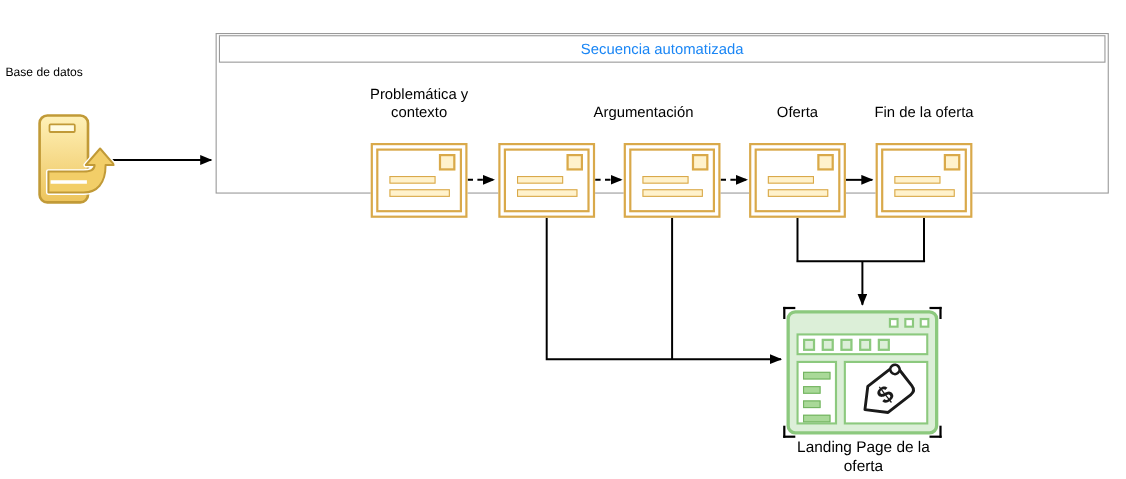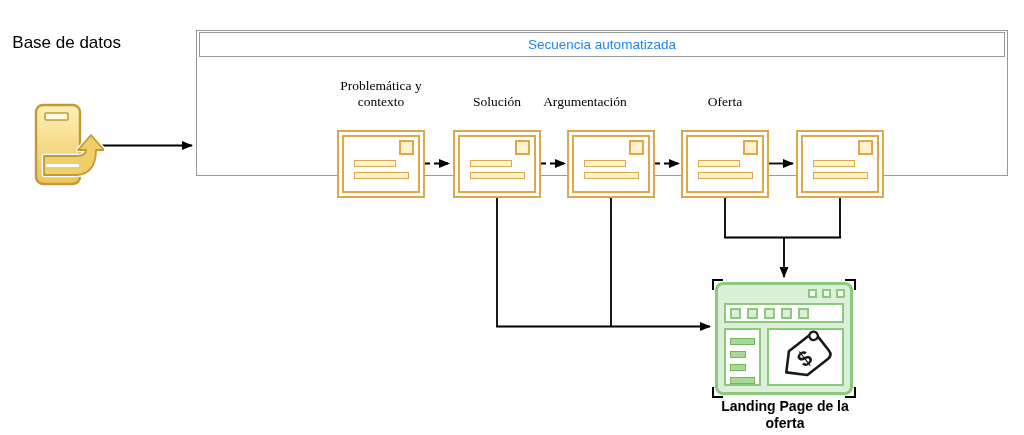--- a/index.html
+++ b/index.html
@@ -2,36 +2,36 @@
 <html style="--container_border: #999999; --title_color: #1A86F5; --email_stroke: #D9A94A; --email_fill: #FFF2CC; --green_stroke: #8CC97E; --green_fill: #DCEFD8; --green_bar_fill: #A9D998; --green_bar_stroke: #74B462; --db_stroke: #C19A37; --db_fill_light: #FFF0B2; --db_fill_dark: #EDC45C; --arrow_color: #000000;"><head>
 <meta charset="utf-8">
 <style>
   html,body{margin:0;padding:0;background:#fff;}
   #canvas{position:relative;width:1024px;height:435px;background:#fff;overflow:hidden;
           font-family:"Liberation Sans",sans-serif;color:#000;}
   svg{display:block;}
   #connectors{position:absolute;left:0;top:0;pointer-events:none;}
 
   
-  .db-label{position:absolute;left:5px;top:32px;width:116px;text-align:right;
-            font-size:17px;line-height:1.25;}
+  .db-label{position:absolute;left:5px;top:60px;width:116px;text-align:left;
+            font-size:11px;line-height:1.25;}
   .db-icon{position:absolute;left:34px;top:103px;}
 
   
   .seq-box{position:absolute;left:196px;top:30px;width:812px;height:146px;
            border:1.5px solid var(--container_border);box-sizing:border-box;background:transparent;}
   .seq-title{position:absolute;left:2px;right:2px;top:1px;height:25px;
              border:1.5px solid var(--container_border);box-sizing:border-box;
              display:flex;align-items:center;justify-content:center;
              font-size:13.5px;color:var(--title_color);}
 
   
   .email-label{position:absolute;top:74px;height:36px;width:130px;
                display:flex;align-items:flex-end;justify-content:center;
-               text-align:center;font-size:13.5px;line-height:1.18;font-family:Liberation Serif, serif;}
+               text-align:center;font-size:13.5px;line-height:1.18;}
   .email{position:absolute;top:130px;width:88px;height:68px;box-sizing:border-box;
          border:2px solid var(--email_stroke);background:#fff;padding:3px;}
   .email-inner{position:relative;width:100%;height:100%;box-sizing:border-box;
                border:2px solid var(--email_stroke);background:#fff;}
   .stamp{position:absolute;top:3px;right:4px;width:15px;height:15px;box-sizing:border-box;
          border:2px solid var(--email_stroke);background:var(--email_fill);}
   .mline{position:absolute;left:10px;height:7px;box-sizing:border-box;
          border:1px solid var(--email_stroke);background:var(--email_fill);}
   .mline.l1{top:23px;width:42px;}
   .mline.l2{top:35px;width:55px;}
@@ -56,21 +56,21 @@
   .lp-side i:nth-child(4){top:47px;width:25px;}
   .lp-content{position:absolute;left:49px;right:6px;top:43px;bottom:6px;box-sizing:border-box;
               border:2px solid var(--green_stroke);background:#fff;
               display:flex;align-items:center;justify-content:center;}
   .corner{position:absolute;width:9px;height:9px;}
   .corner.tl{left:-6px;top:-6px;border-top:2.5px solid #000;border-left:2.5px solid #000;}
   .corner.tr{right:-6px;top:-6px;border-top:2.5px solid #000;border-right:2.5px solid #000;}
   .corner.bl{left:-6px;bottom:-6px;border-bottom:2.5px solid #000;border-left:2.5px solid #000;}
   .corner.br{right:-6px;bottom:-6px;border-bottom:2.5px solid #000;border-right:2.5px solid #000;}
   .landing-label{position:absolute;left:704px;top:398px;width:162px;text-align:center;
-                 font-size:14px;font-weight:bold;line-height:1.2;}
+                 font-size:14px;font-weight:normal;line-height:1.2;}
 </style>
 </head>
 <body>
 
 <div id="canvas">
 
   <svg id="connectors" width="1024" height="435" viewBox="0 0 1024 435">
     <defs>
       <marker id="ah" markerUnits="userSpaceOnUse" markerWidth="12" markerHeight="10" refX="10" refY="4.5" orient="auto">
         <path d="M0,0 L11,4.5 L0,9 Z" fill="#000"></path>
@@ -105,23 +105,23 @@
       <path d="M12,62.5 H45" stroke="#fff" stroke-width="3.2"></path>
       <path d="M10,53 H42 C50,53 52,50 52,47 H44 L57,32 L70,47 H62 C62,64 54,72 42,72 H10 Z" fill="none" stroke="#C19A37" stroke-width="1.8" stroke-linejoin="round"></path>
     </g>
   </svg>
 
   <div class="seq-box">
     <div class="seq-title">Secuencia automatizada</div>
   </div>
 
   <div class="email-label" style="left:316px">Problemática y contexto</div>
-  <div class="email-label" style="left:432px">Solución</div>
   <div class="email-label" style="left:520px">Argumentación</div>
   <div class="email-label" style="left:660px">Oferta</div>
+  <div class="email-label" style="left:775px">Fin de la oferta</div>
 
   <div class="email" style="left:337px">
     <div class="email-inner">
       <div class="stamp"></div>
       <div class="mline l1"></div>
       <div class="mline l2"></div>
     </div>
   </div>
   <div class="email" style="left:453px">
     <div class="email-inner">

